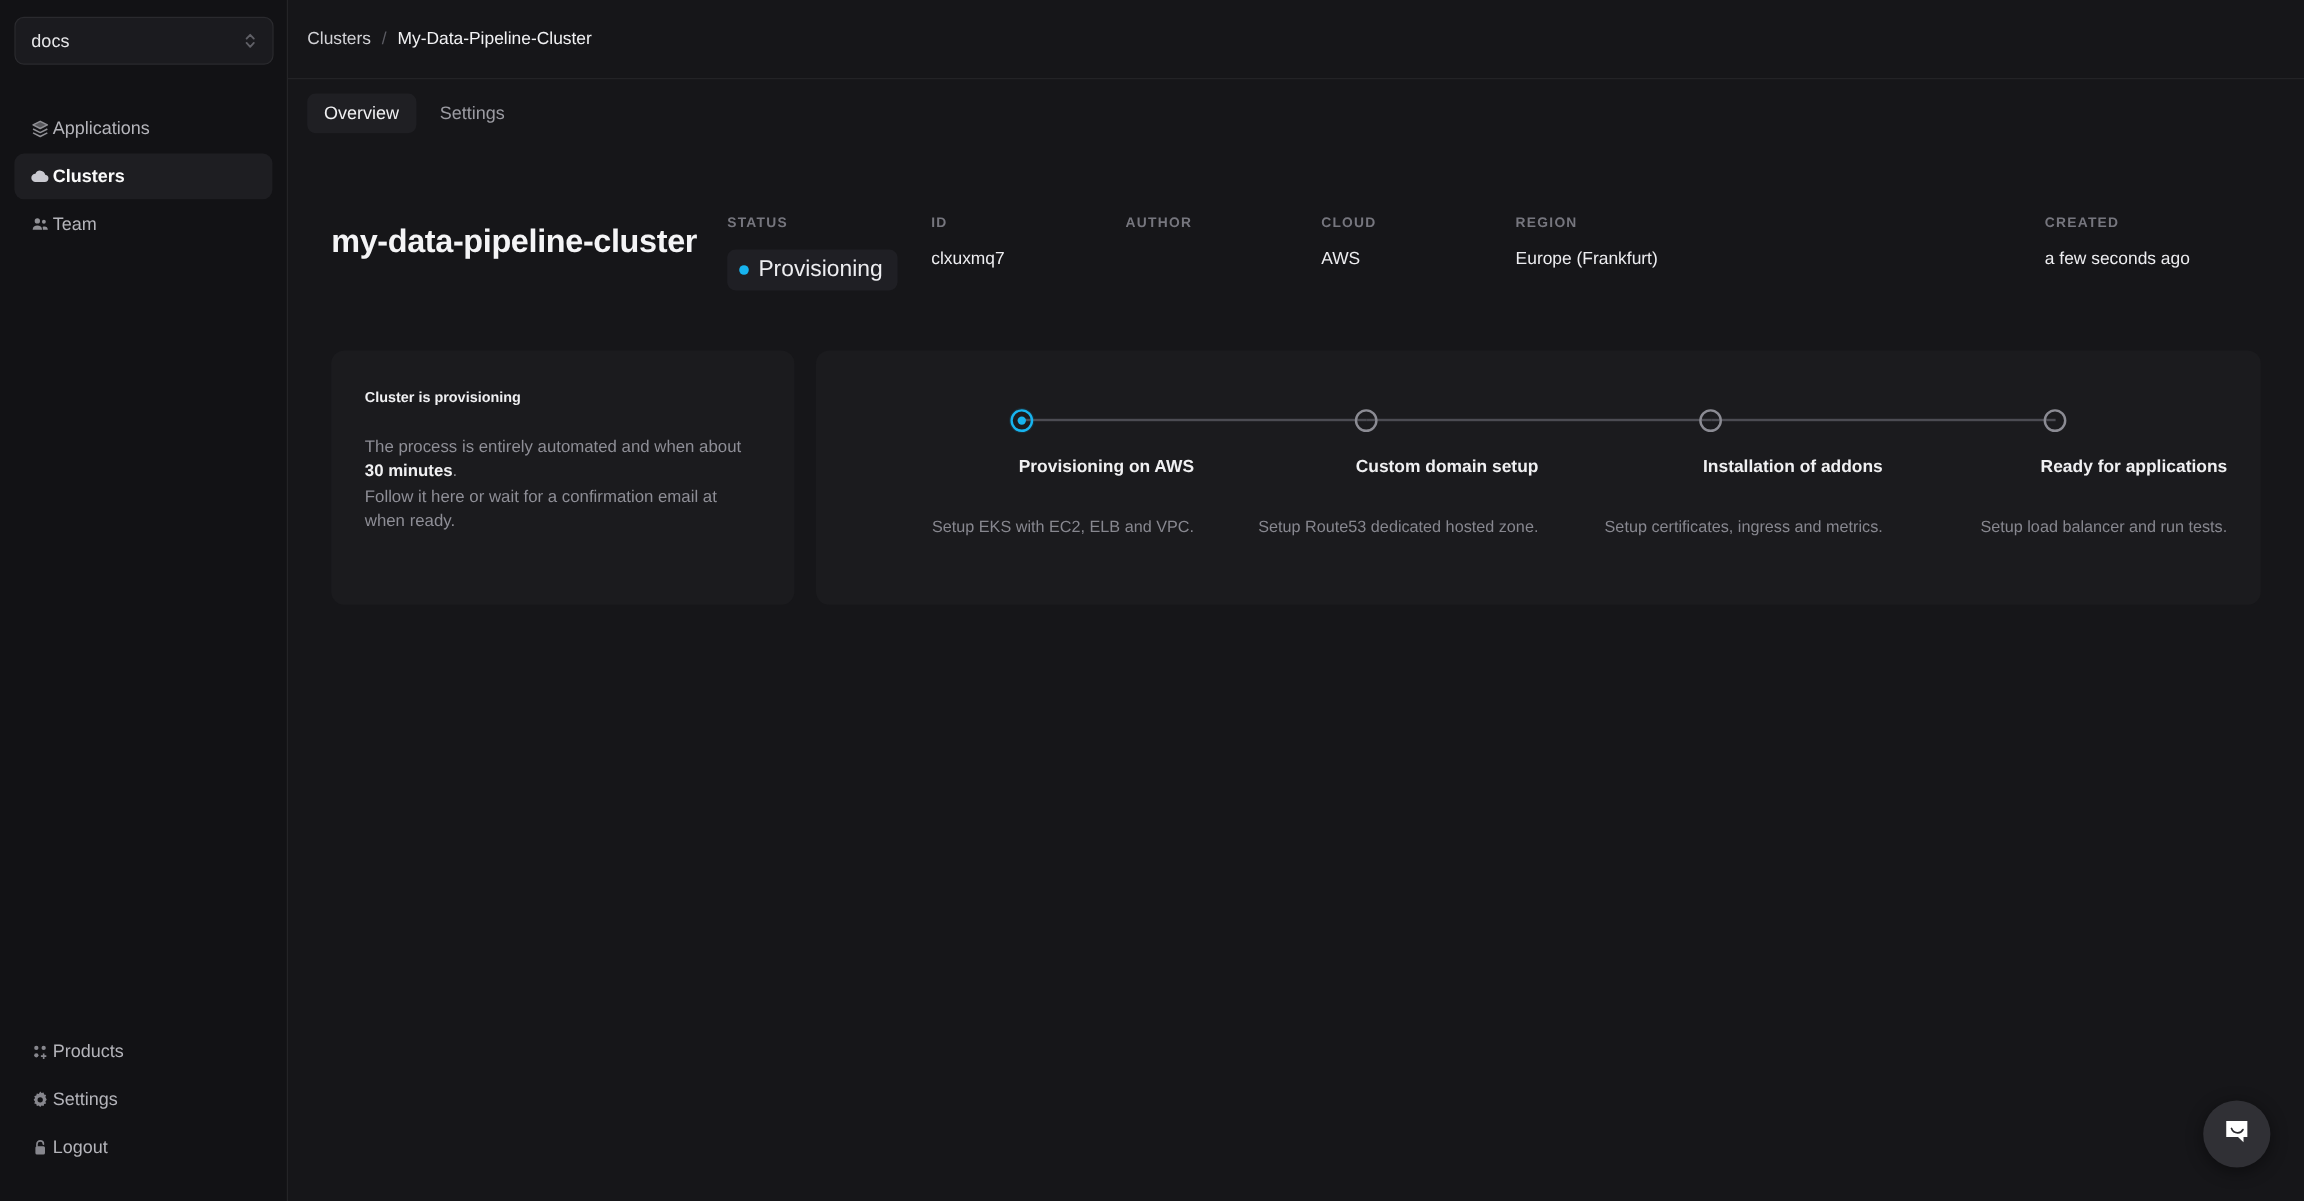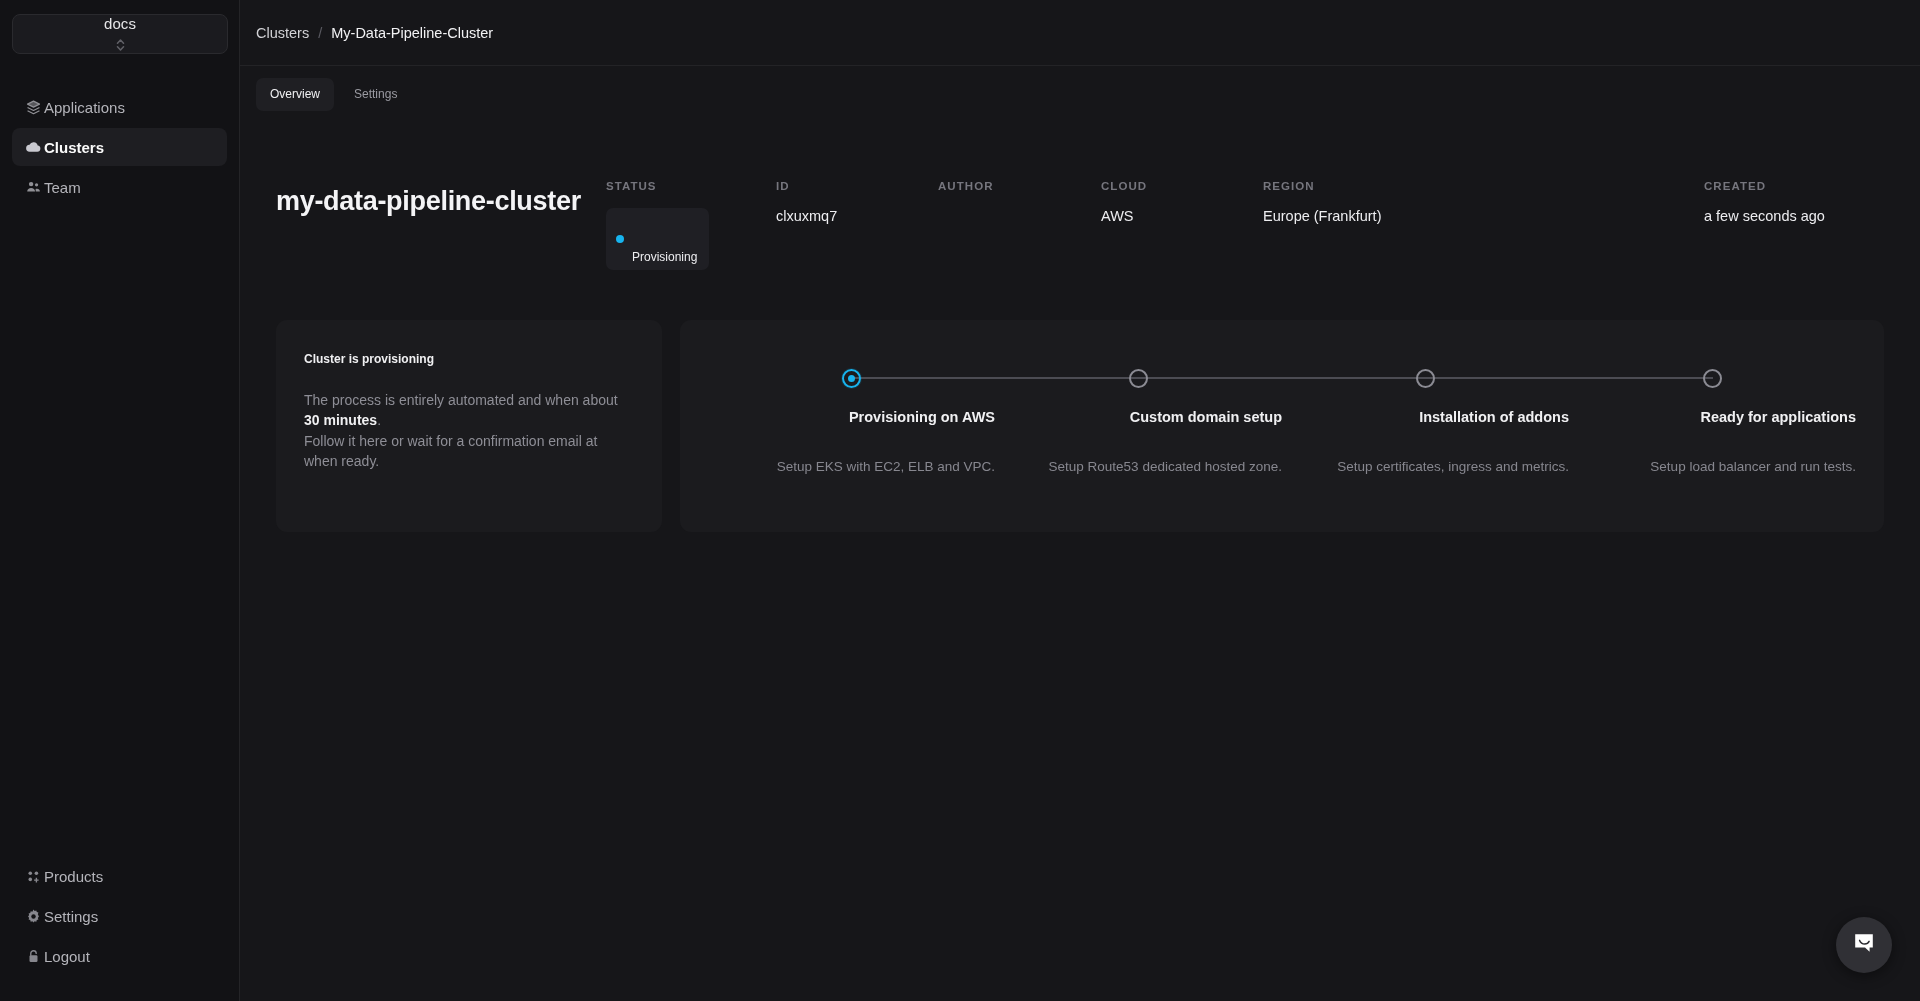--- a/index.html
+++ b/index.html
@@ -22,21 +22,20 @@
     position: relative;
   }
   .ws-select {
     height: 40px; width: 216px;
     background: #1b1b1f;
     border: 1px solid #2a2a2e;
     border-radius: 8px;
     display: flex; align-items: center; justify-content: space-between;
     padding: 0 13px;
     cursor: pointer;
-    flex-direction: column;
   }
   .ws-select .ws-label { color: #e6e6e8; font-size: 15px; font-weight: 500; letter-spacing: .1px; }
   .ws-chev { display: flex; flex-direction: column; align-items: center; gap: 2px; opacity: .55; }
   .nav { margin-top: 34px; display: flex; flex-direction: column; gap: 2px; }
   .nav-item {
     height: 38px; display: flex; align-items: center; gap: 2px;
     padding: 0 13px; border-radius: 8px; cursor: pointer;
     color: #b4b4ba; font-size: 15px;
   }
   .nav-item .ico { width: 17px; height: 17px; display: flex; align-items: center; justify-content: center; flex: 0 0 17px; opacity: .78; }
@@ -51,21 +50,21 @@
     display: flex; align-items: center;
     padding: 0 0 0 16px;
     border-bottom: 1px solid #232326;
   }
   .crumbs { display: flex; align-items: center; gap: 9px; font-size: 14.5px; }
   .crumb-root { color: #d2d2d6; cursor: pointer; }
   .crumb-sep { color: #5c5c63; }
   .crumb-leaf { color: #f2f2f4; }
 
   .tabsbar { height: 56px; flex: 0 0 56px; display: flex; align-items: center; padding: 0 16px; gap: 6px; }
-  .tab { height: 33px; display: flex; align-items: center; padding: 0 14px; border-radius: 7px; font-size: 12px; color: #9b9ba2; cursor: pointer; }
+  .tab { height: 33px; display: flex; align-items: center; padding: 0 14px; border-radius: 7px; font-size: 15px; color: #9b9ba2; cursor: pointer; }
   .tab.active { background: #1f1f23; color: #f0f0f2; }
 
   .content { flex: 1; overflow: hidden; padding: 0 16px; }
 
   
   .summary { display: flex; align-items: flex-start; padding: 52px 20px 0 20px; }
   .cluster-title { font-size: 27px; font-weight: 600; color: #f4f4f6; letter-spacing: -.3px; width: 330px; flex: 0 0 330px; padding-top: 12px; }
   .meta-grid { flex: 1; display: flex; align-items: flex-start; padding-top: 6px; }
   .meta-col { display: flex; flex-direction: column; gap: 16px; }
   .meta-col.c-status { flex: 0 0 170px; }
@@ -75,21 +74,21 @@
   .meta-col.c-region { flex: 1 1 auto; }
   .meta-col.c-created{ flex: 0 0 180px; }
   .meta-label { font-size: 11.5px; font-weight: 700; letter-spacing: 1.05px; color: #76767e; }
   .meta-value { font-size: 14.5px; color: #ededf0; min-height: 18px; }
   .badge {
     display: inline-flex; align-items: center; gap: 8px;
     background: #1f1f24; border-radius: 7px;
     padding: 6px 12px 6px 10px; width: fit-content;
   }
   .badge-dot { width: 8px; height: 8px; border-radius: 50%; flex: 0 0 8px; }
-  .badge-text { font-size: 12px; color: #ededf0; margin-top: 36px; }
+  .badge-text { font-size: 19px; color: #ededf0; }
 
   
   .cards { display: flex; gap: 18px; padding: 50px 20px 0 20px; }
   .card { background: #1b1b1e; border-radius: 11px; }
   .card-info { width: 386px; flex: 0 0 386px; height: 212px; padding: 32px 28px; }
   .card-info h3 { font-size: 12px; font-weight: 600; color: #f0f0f2; margin-bottom: 24px; }
   .card-info p { font-size: 14px; line-height: 1.45; color: #8e8e96; }
   .card-info p .strong { color: #f0f0f2; font-weight: 700; }
   .info-line2 { text-align: center; }
   .info-line1 { text-align: left; }

